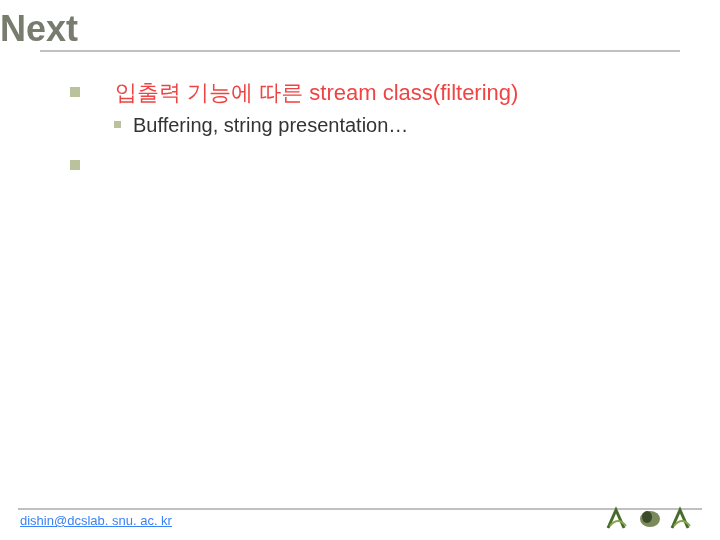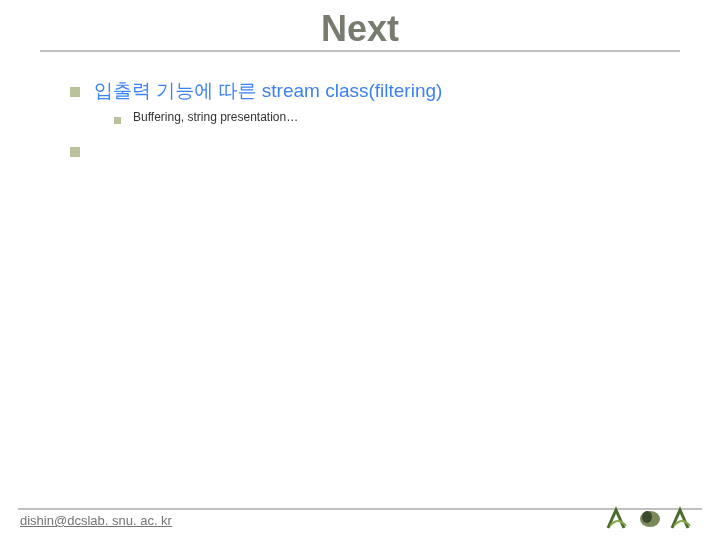--- a/index.html
+++ b/index.html
@@ -21,44 +21,45 @@
     left: 40px;
     right: 40px;
     height: 2px;
     background: #c0c0c0;
   }
   .title {
     position: absolute;
     top: 8px;
     left: 0;
     right: 0;
-    text-align: center;
+    text-align: left;
     font-size: 36px;
     font-weight: bold;
     color: #777c6e;
     font-family: Verdana, Arial, sans-serif;
   }
   .content {
     position: absolute;
     top: 78px;
     left: 70px;
     right: 50px;
   }
   .bullet {
     display: flex;
     align-items: flex-start;
     margin-bottom: 6px;
   }
   .bullet-l1 {
-    font-size: 19px;
-    color: #3b82f6;
+    font-size: 22px;
+    color: #ef4444;
     margin-bottom: 6px;
+    gap: 21px;
   }
   .bullet-l2 {
-    font-size: 12px;
+    font-size: 20px;
     color: #333;
     margin-left: 44px;
     margin-bottom: 14px;
   }
   .sq {
     display: inline-block;
     width: 10px;
     height: 10px;
     background: #b9c29a;
     margin-right: 14px;
@@ -80,21 +81,21 @@
     right: 18px;
     bottom: 30px;
     height: 2px;
     background: #c0c0c0;
   }
   .footer-text {
     position: absolute;
     left: 20px;
     bottom: 12px;
     font-size: 13px;
-    color: #737373;
+    color: #3b82f6;
     text-decoration: underline;
     margin-top: 18px;
   }
   .logo-area {
     position: absolute;
     right: 24px;
     bottom: 8px;
     display: flex;
     gap: 4px;
     align-items: center;

